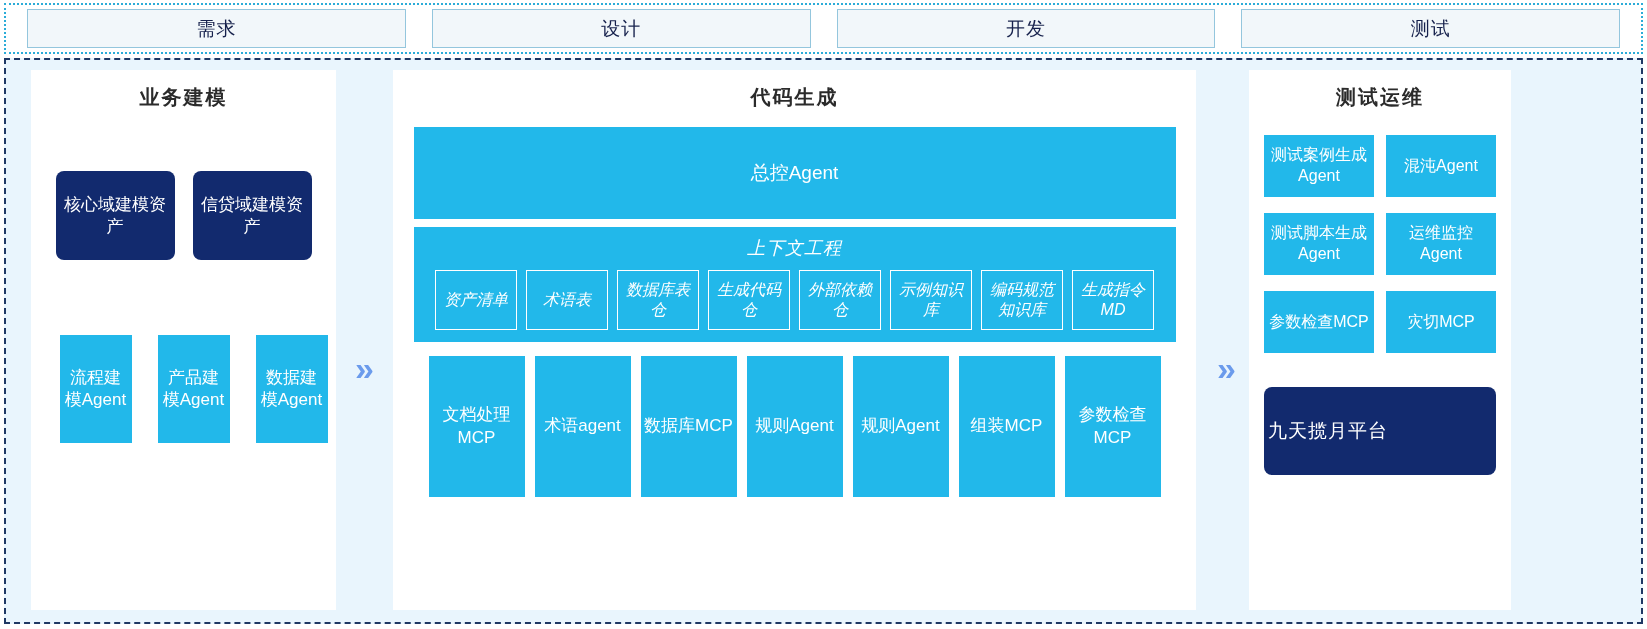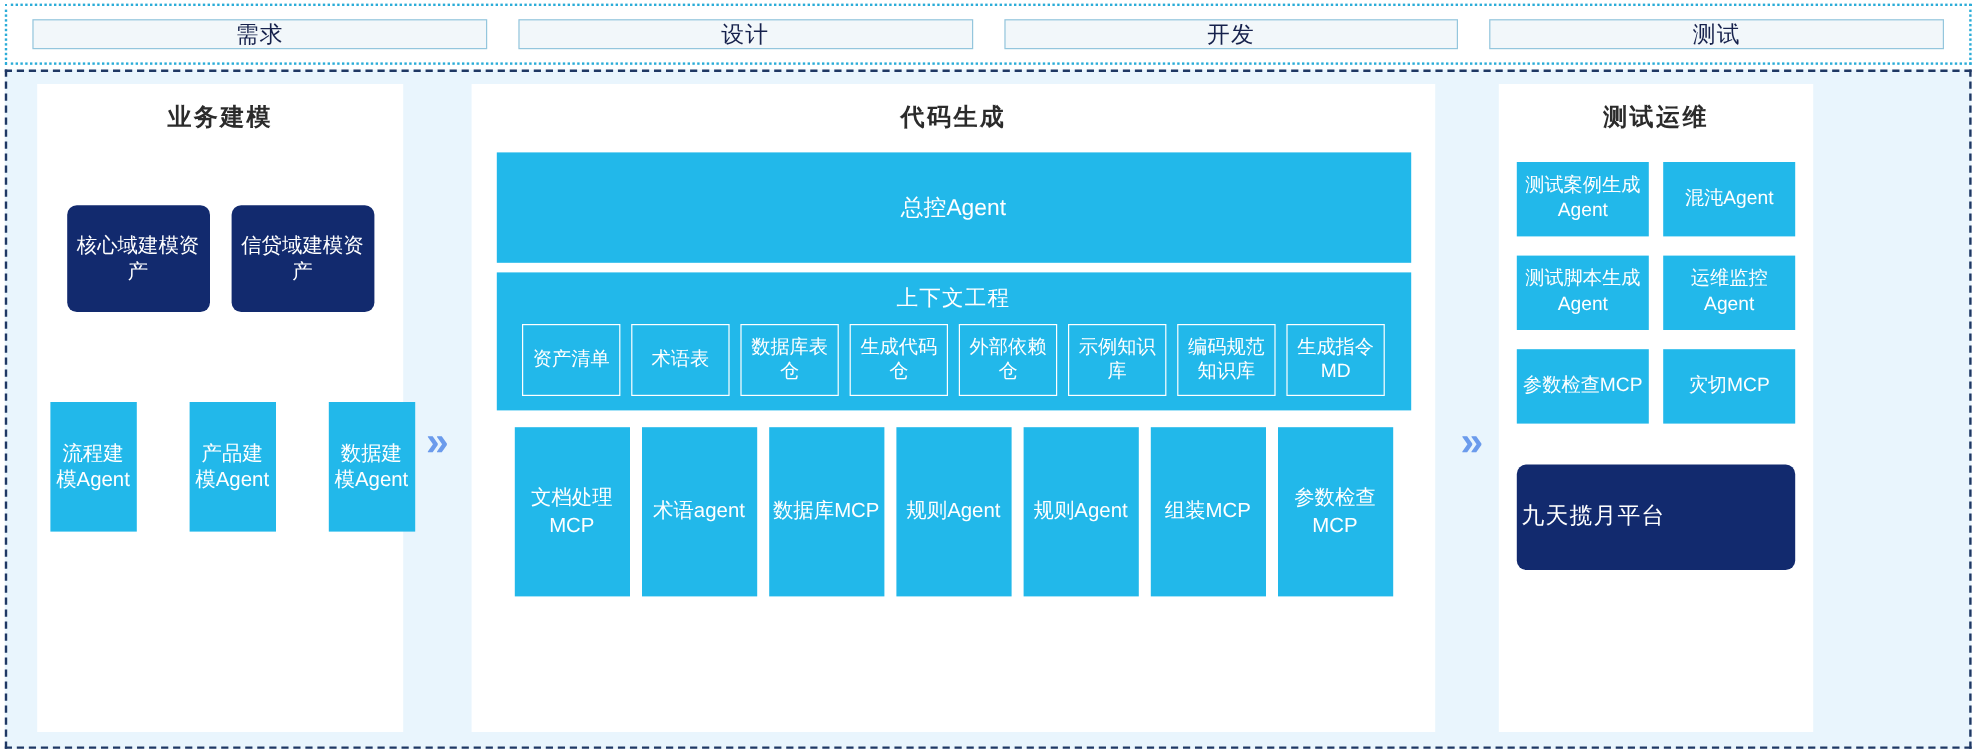--- a/index.html
+++ b/index.html
@@ -32,21 +32,21 @@
     box-sizing: border-box;
     border: 2px dotted #2bacd8;
     background: #ffffff;
     display: flex;
     align-items: center;
     justify-content: space-between;
     padding: 0 8px;
   }
   .phase-box {
     flex: 1 1 0;
-    height: 25px;
+    height: 39px;
     margin: 0 13px;
     box-sizing: border-box;
     background: #f2f7fa;
     border: 1px solid #94c6dd;
     display: flex;
     align-items: center;
     justify-content: center;
     color: #16214c;
     font-size: 19px;
     letter-spacing: 1px;
@@ -121,21 +121,21 @@
     padding: 6px 4px;
     box-sizing: border-box;
   }
   .navy-box.asset {
     width: 119px;
     height: 89px;
   }
 
   .agent-row {
     display: flex;
-    gap: 44px;
+    gap: 26px;
     margin-top: 75px;
     margin-left: 20px;
   }
   .cyan-box {
     background: #22b8ea;
     color: #ffffff;
     text-align: center;
     display: flex;
     align-items: center;
     justify-content: center;
@@ -164,20 +164,21 @@
 
   .ctx-block {
     width: 762px;
     background: #22b8ea;
     margin-top: 8px;
     padding: 9px 0 12px 0;
     box-sizing: border-box;
     display: flex;
     flex-direction: column;
     align-items: center;
+    font-style: italic;
   }
   .ctx-title {
     color: #ffffff;
     font-size: 18px;
     margin-bottom: 10px;
     letter-spacing: 1px;
   }
   .ctx-items {
     display: flex;
     gap: 9px;

